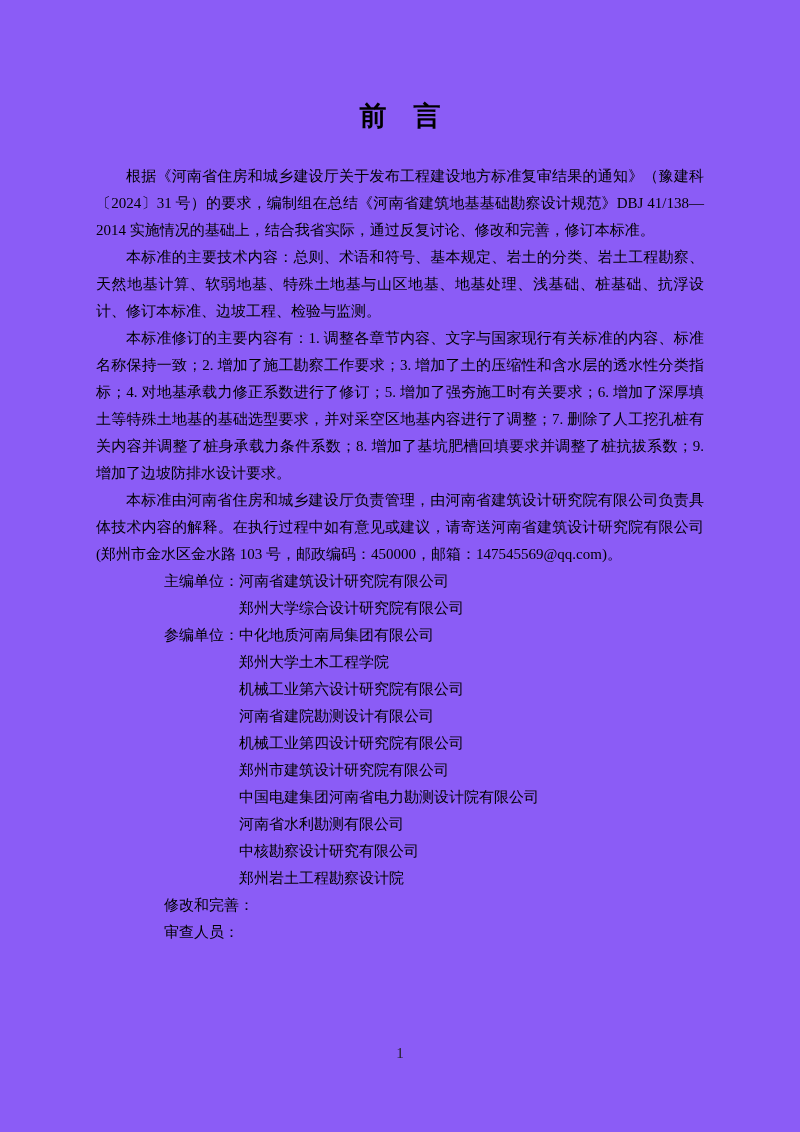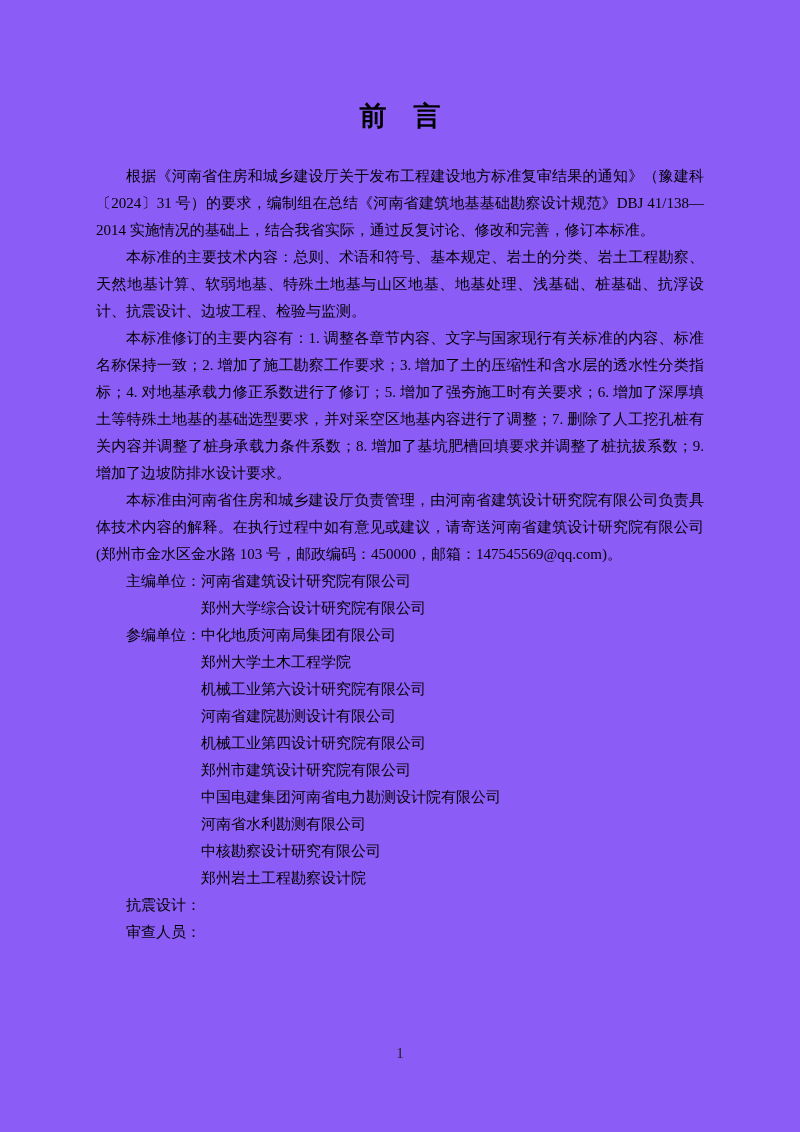--- a/index.html
+++ b/index.html
@@ -50,20 +50,21 @@
     font-size: 15px;
     line-height: 27px;
   }
   .org-row {
     display: flex;
     margin-left: 2em;
   }
   .org-label {
     flex: 0 0 auto;
     white-space: nowrap;
+    margin-left: 38px;
   }
   .org-names {
     flex: 1 1 auto;
   }
   .org-name {
     white-space: nowrap;
   }
   .page-number {
     position: absolute;
     top: 1044px;
@@ -78,21 +79,21 @@
 </head>
 <body>
 
 <div class="page">
   <div class="content">
 
     <h1 class="doc-title">前　言</h1>
 
     <div class="body-text">
       <p>根据《河南省住房和城乡建设厅关于发布工程建设地方标准复审结果的通知》（豫建科〔2024〕31 号）的要求，编制组在总结《河南省建筑地基基础勘察设计规范》DBJ 41/138—2014 实施情况的基础上，结合我省实际，通过反复讨论、修改和完善，修订本标准。</p>
-      <p>本标准的主要技术内容：总则、术语和符号、基本规定、岩土的分类、岩土工程勘察、天然地基计算、软弱地基、特殊土地基与山区地基、地基处理、浅基础、桩基础、抗浮设计、抗震设计、边坡工程、检验与监测。</p>
+      <p>本标准的主要技术内容：总则、术语和符号、基本规定、岩土的分类、岩土工程勘察、天然地基计算、软弱地基、特殊土地基与山区地基、地基处理、浅基础、桩基础、抗浮设计、修订本标准、边坡工程、检验与监测。</p>
       <p>本标准修订的主要内容有：1. 调整各章节内容、文字与国家现行有关标准的内容、标准名称保持一致；2. 增加了施工勘察工作要求；3. 增加了土的压缩性和含水层的透水性分类指标；4. 对地基承载力修正系数进行了修订；5. 增加了强夯施工时有关要求；6. 增加了深厚填土等特殊土地基的基础选型要求，并对采空区地基内容进行了调整；7. 删除了人工挖孔桩有关内容并调整了桩身承载力条件系数；8. 增加了基坑肥槽回填要求并调整了桩抗拔系数；9. 增加了边坡防排水设计要求。</p>
       <p>本标准由河南省住房和城乡建设厅负责管理，由河南省建筑设计研究院有限公司负责具体技术内容的解释。在执行过程中如有意见或建议，请寄送河南省建筑设计研究院有限公司(郑州市金水区金水路 103 号，邮政编码：450000，邮箱：147545569@qq.com)。</p>
     </div>
 
     <div class="org-section">
 
       <div class="org-row">
         <span class="org-label">主编单位：</span>
         <div class="org-names">
           <div class="org-name">河南省建筑设计研究院有限公司</div>
@@ -110,21 +111,21 @@
           <div class="org-name">机械工业第四设计研究院有限公司</div>
           <div class="org-name">郑州市建筑设计研究院有限公司</div>
           <div class="org-name">中国电建集团河南省电力勘测设计院有限公司</div>
           <div class="org-name">河南省水利勘测有限公司</div>
           <div class="org-name">中核勘察设计研究有限公司</div>
           <div class="org-name">郑州岩土工程勘察设计院</div>
         </div>
       </div>
 
       <div class="org-row">
-        <span class="org-label">抗震设计：</span>
+        <span class="org-label">修改和完善：</span>
       </div>
 
       <div class="org-row">
         <span class="org-label">审查人员：</span>
       </div>
 
     </div>
 
   </div>
 

